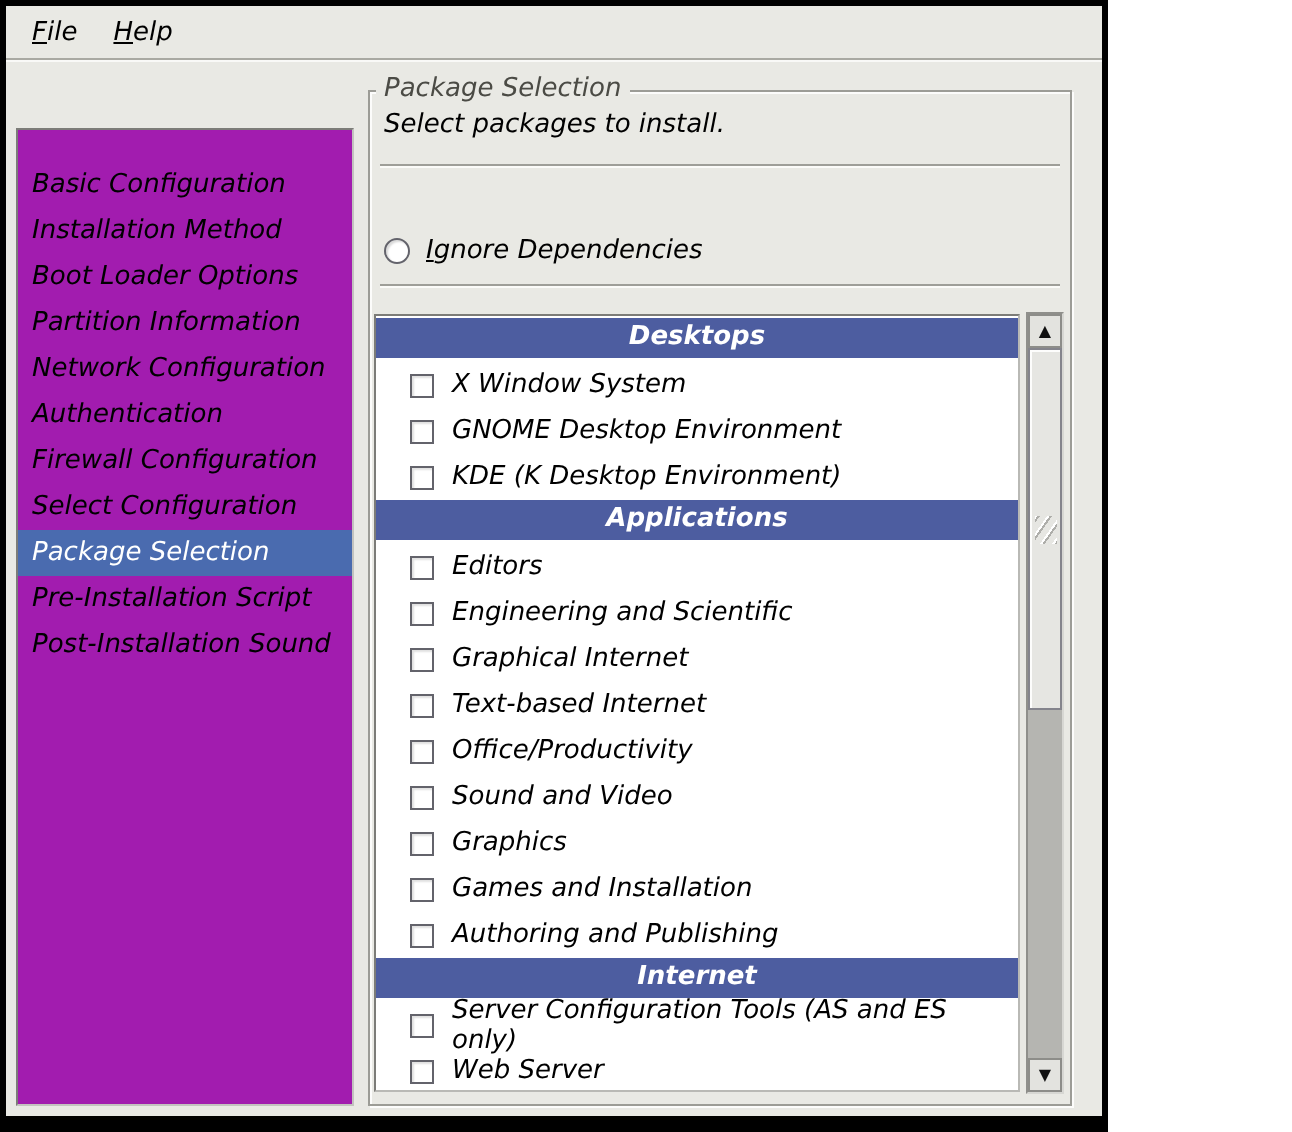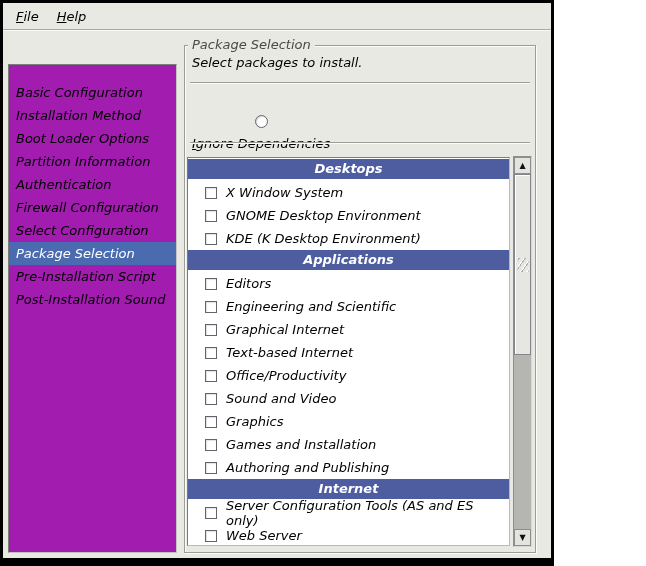--- a/index.html
+++ b/index.html
@@ -27,21 +27,21 @@
 
   
   .frame{position:absolute;left:181px;top:42px;right:15px;bottom:5px;
     border:1px solid #9c9c96;box-shadow:inset 1px 1px 0 rgba(255,255,255,.85),1px 1px 0 rgba(255,255,255,.85);}
   .frame-label{position:absolute;top:-9px;left:3px;background:var(--window-bg);padding:0 4px;color:#4b4b45;}
   .instruction{position:absolute;left:7px;top:9px;}
   .hsep{position:absolute;left:5px;right:5px;height:2px;border-top:1px solid #9e9e98;border-bottom:1px solid #fbfbf8;}
   .sep1{top:36px;} .sep2{top:96px;}
 
   .radio-row{position:absolute;left:7px;height:20px;display:flex;align-items:center;gap:8px;cursor:default;}
-  .r1{top:44px;} .r2{top:69px;flex-direction:column;}
+  .r1{top:44px;} .r2{top:69px;}
   .radio{width:13px;height:13px;border:1px solid #63636b;border-radius:50%;background:#fff;position:relative;flex:0 0 auto;
     box-shadow:inset 1px 1px 1px rgba(0,0,0,.15);}
   .radio.on::after{content:'';position:absolute;left:3px;top:3px;right:3px;bottom:3px;background:var(--radio-dot);border-radius:50%;}
 
   
   .pkg-list{position:absolute;left:2px;top:111px;right:25px;bottom:6px;background:#fff;
     border:1px solid;border-color:#7c7c78 #b9b9b5 #b9b9b5 #7c7c78;overflow:hidden;padding-top:1px;}
   .section-header{height:20px;line-height:20px;background:var(--header-blue);color:#fff;
     font-weight:bold;text-align:center;margin-bottom:2px;}
   .pkg-row{height:23px;display:flex;align-items:center;gap:9px;padding-left:17px;cursor:default;}
@@ -68,20 +68,21 @@
     <div class="menubar">
       <div class="menu-item"><span class="u">F</span><span>ile</span></div>
       <div class="menu-item"><span class="u">H</span><span>elp</span></div>
     </div>
 
     <div class="sidebar">
       <div class="side-row">Basic Configuration</div>
       <div class="side-row">Installation Method</div>
       <div class="side-row">Boot Loader Options</div>
       <div class="side-row">Partition Information</div>
+      <div class="side-row">Network Configuration</div>
       <div class="side-row">Authentication</div>
       <div class="side-row">Firewall Configuration</div>
       <div class="side-row">Select Configuration</div>
       <div class="side-row sel">Package Selection</div>
       <div class="side-row">Pre-Installation Script</div>
       <div class="side-row">Post-Installation Sound</div>
     </div>
 
     <div class="frame">
       <div class="frame-label">Package Selection</div>

